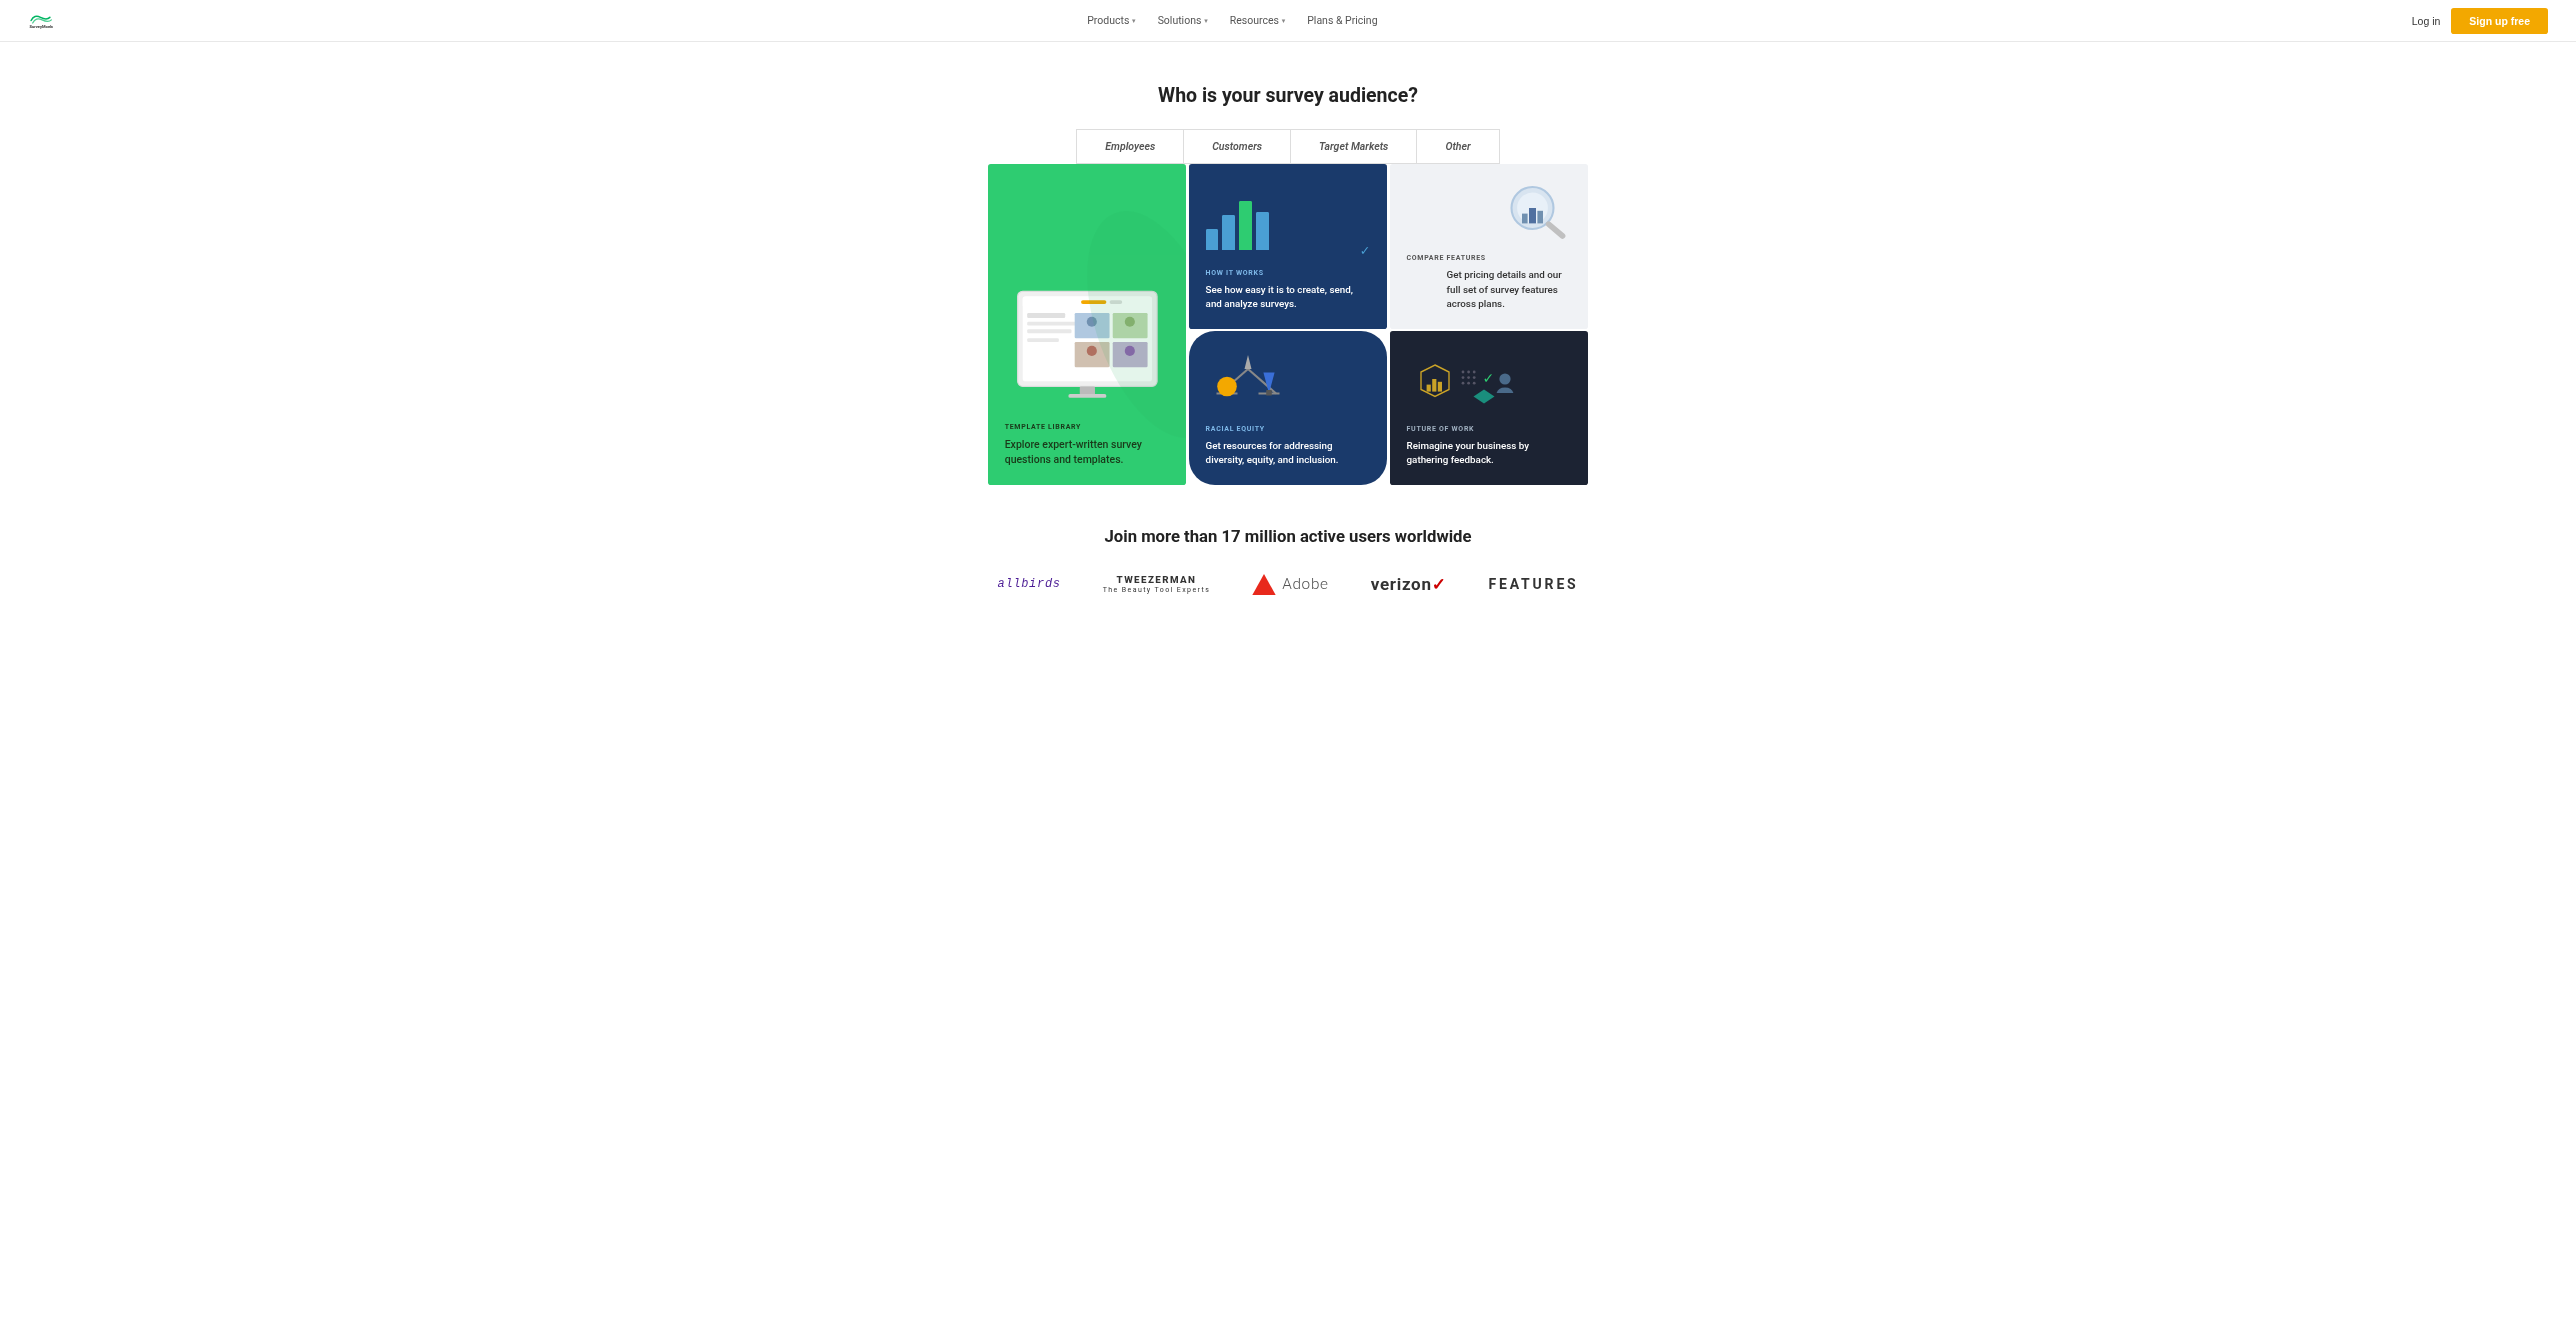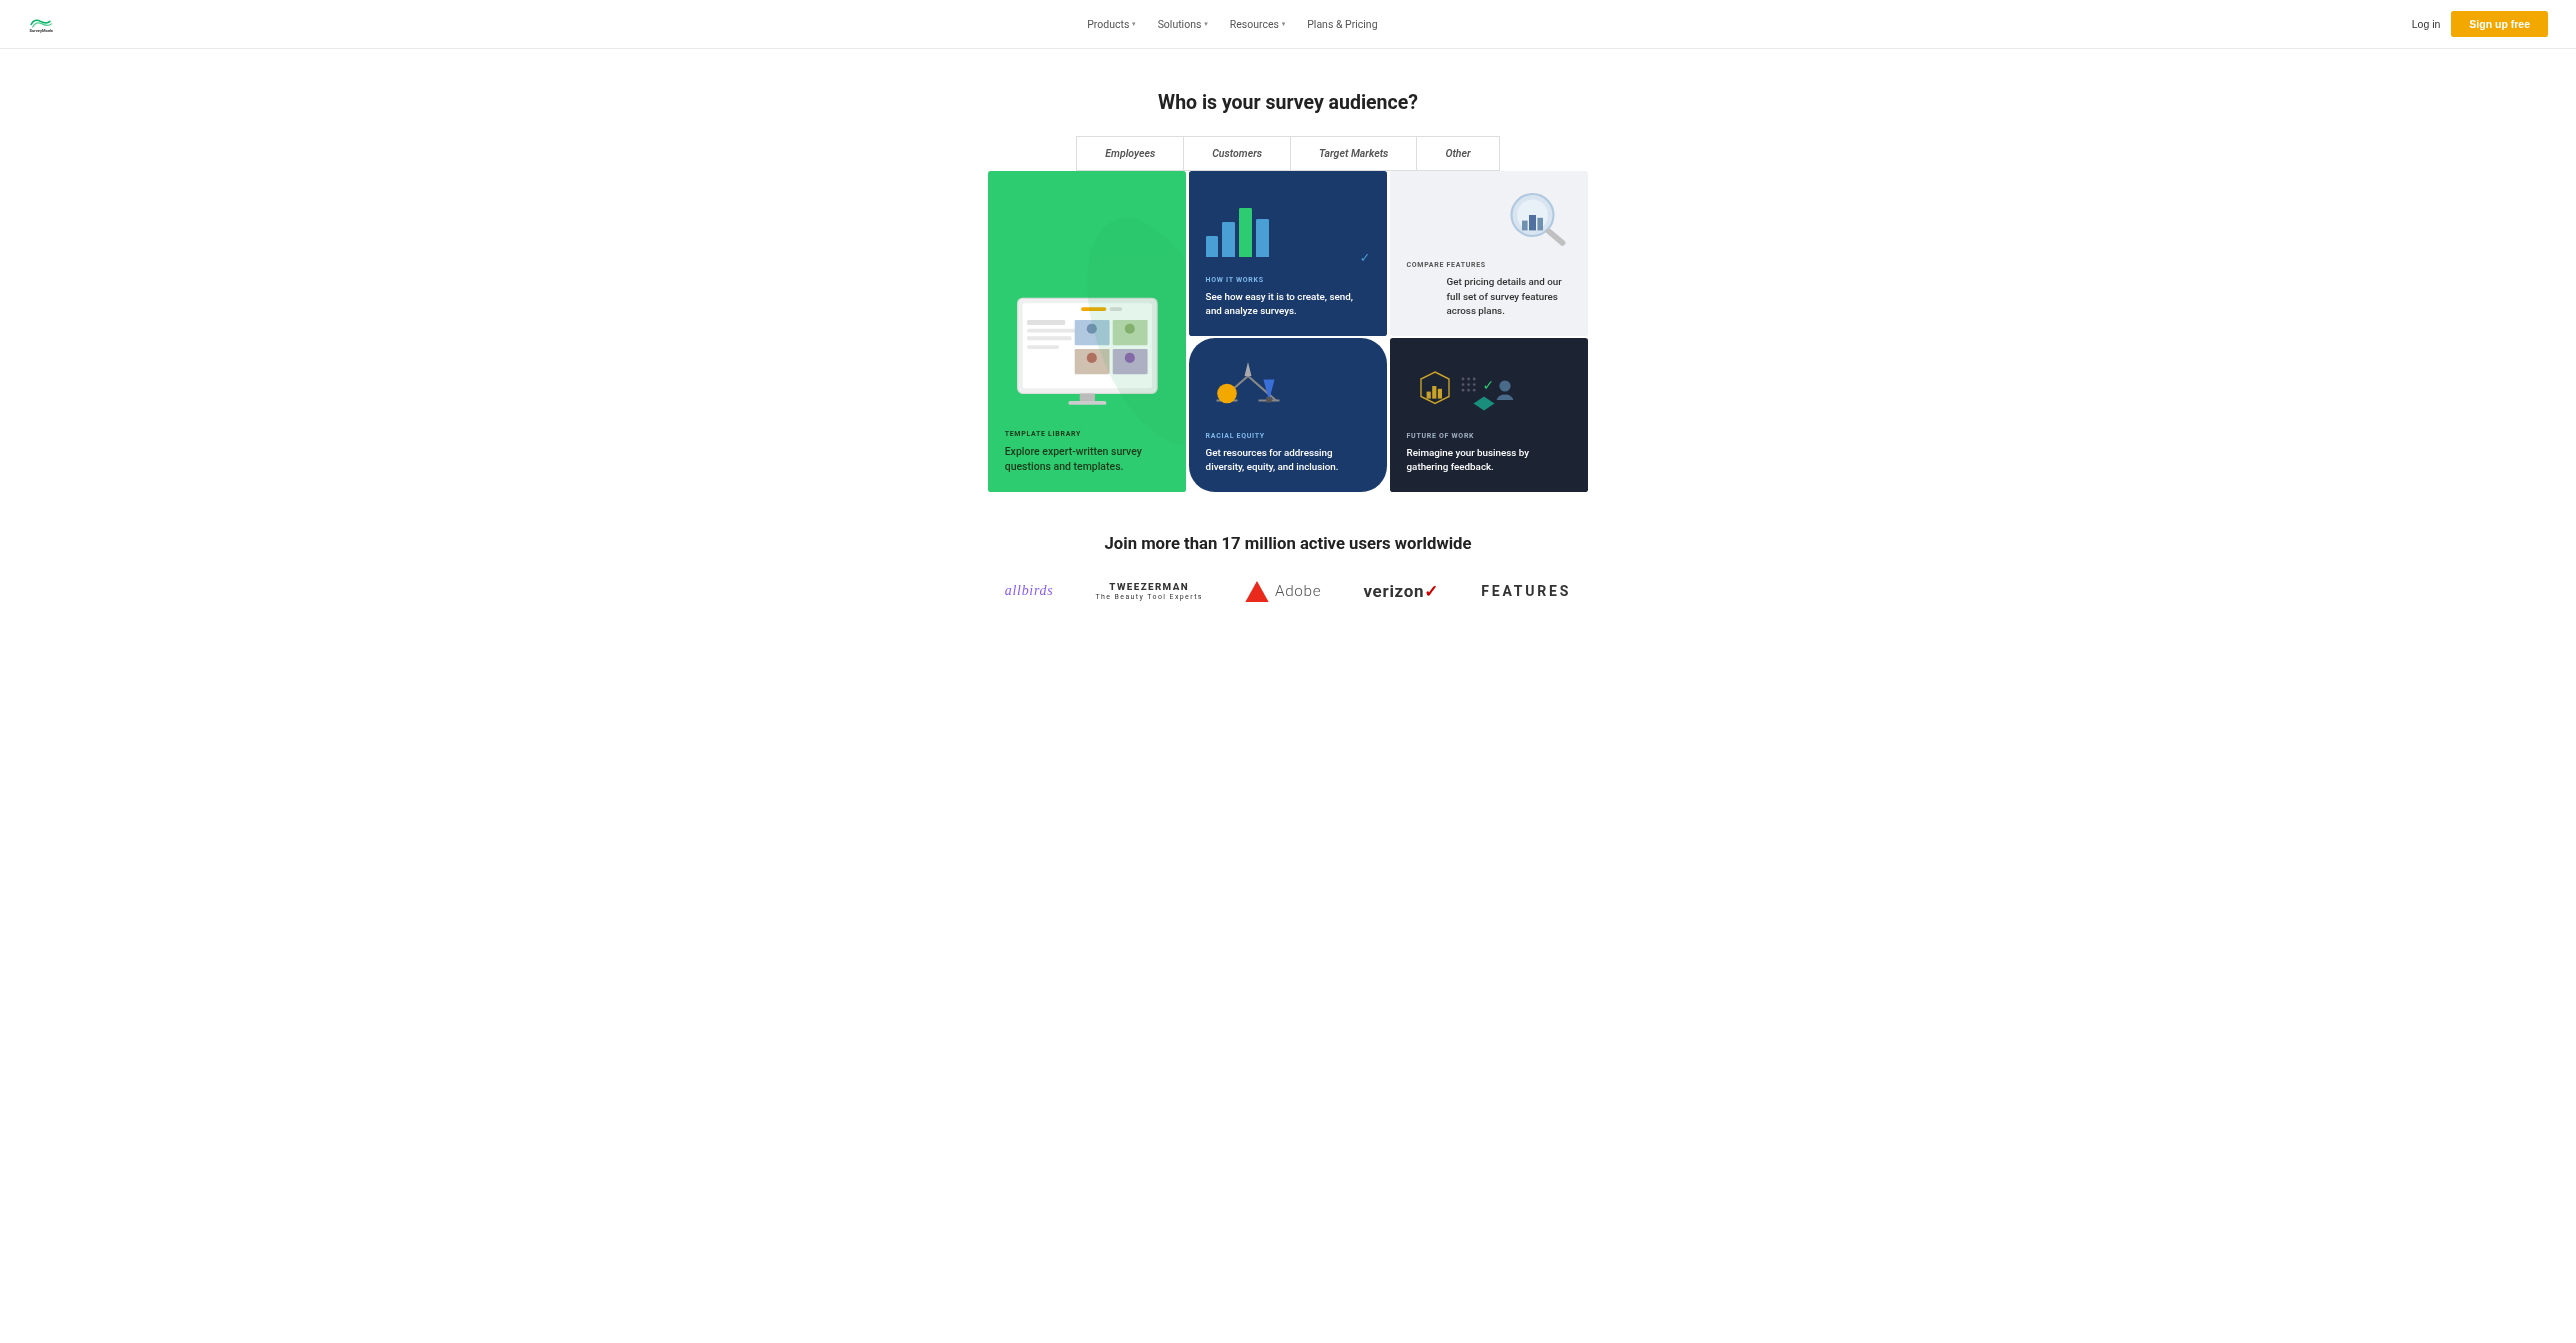--- a/index.html
+++ b/index.html
@@ -1,21 +1,21 @@
 <!DOCTYPE html>
 <html style="font-size:11px"><head>
   <meta charset="utf-8">
   <style>
     * { box-sizing: border-box; margin: 0; padding: 0; }
     body { font-family: -apple-system, BlinkMacSystemFont, 'Segoe UI', Roboto, sans-serif; background: #fff; color: #333; }
 
     
     nav {
       display: flex; align-items: center; justify-content: space-between;
-      padding: 0 28px; height: 49px; border-bottom: 0.7px solid #e8e8e8;
+      padding: 0 28px; height: 42px; border-bottom: 0.7px solid #e8e8e8;
       position: sticky; top: 0; background: #fff; z-index: 100;
     }
     .nav-logo { display: flex; align-items: center; gap: 4.2px; }
     .nav-logo-icon { width: 25px; height: 25px; }
     .nav-center { display: flex; align-items: center; gap: 22px; }
     .nav-item {
       display: flex; align-items: center; gap: 2.8px;
       font-size: 10.5px; color: #555; cursor: pointer; white-space: nowrap;
     }
     .chevron-down { font-size: 7px; color: #888; }
@@ -111,21 +111,21 @@
     
     .hex-illus { display: flex; gap: 5.6px; align-items: center; }
 
     
     .join-section { padding: 42px 28px; text-align: center; }
     .join-title { font-size: 16.7px; font-weight: 700; color: #222; margin-bottom: 28px; }
     .logos-row { display: flex; align-items: center; justify-content: center; gap: 42px; flex-wrap: wrap; }
     .logo-item { color: #555; font-size: 15.3px; font-weight: 300; letter-spacing: 0.7px; }
 
     
-    .logo-allbirds { font-family: Liberation Serif, serif; font-style: italic; font-size: 14px; color: #8b5cf6; }
+    .logo-allbirds { font-family: Liberation Mono, monospace; font-style: italic; font-size: 12px; color: #4c1d95; }
     .logo-tweezerman { font-size: 9.8px; font-weight: 800; letter-spacing: 1.4px; color: #333; line-height: 1.2; text-align: center; }
     .logo-tweezerman small { font-weight: 400; font-size: 7px; display: block; }
     .logo-adobe { display: flex; align-items: center; gap: 6px; }
     .logo-verizon { font-size: 17px; font-weight: 700; color: #333; }
     .logo-sephora { font-size: 14px; font-weight: 700; letter-spacing: 2.8px; color: #333; }
 
     
     .card-template { position: relative; }
     .green-leaf {
       position: absolute; top: 0; right: 0; width: 60%; height: 100%;

